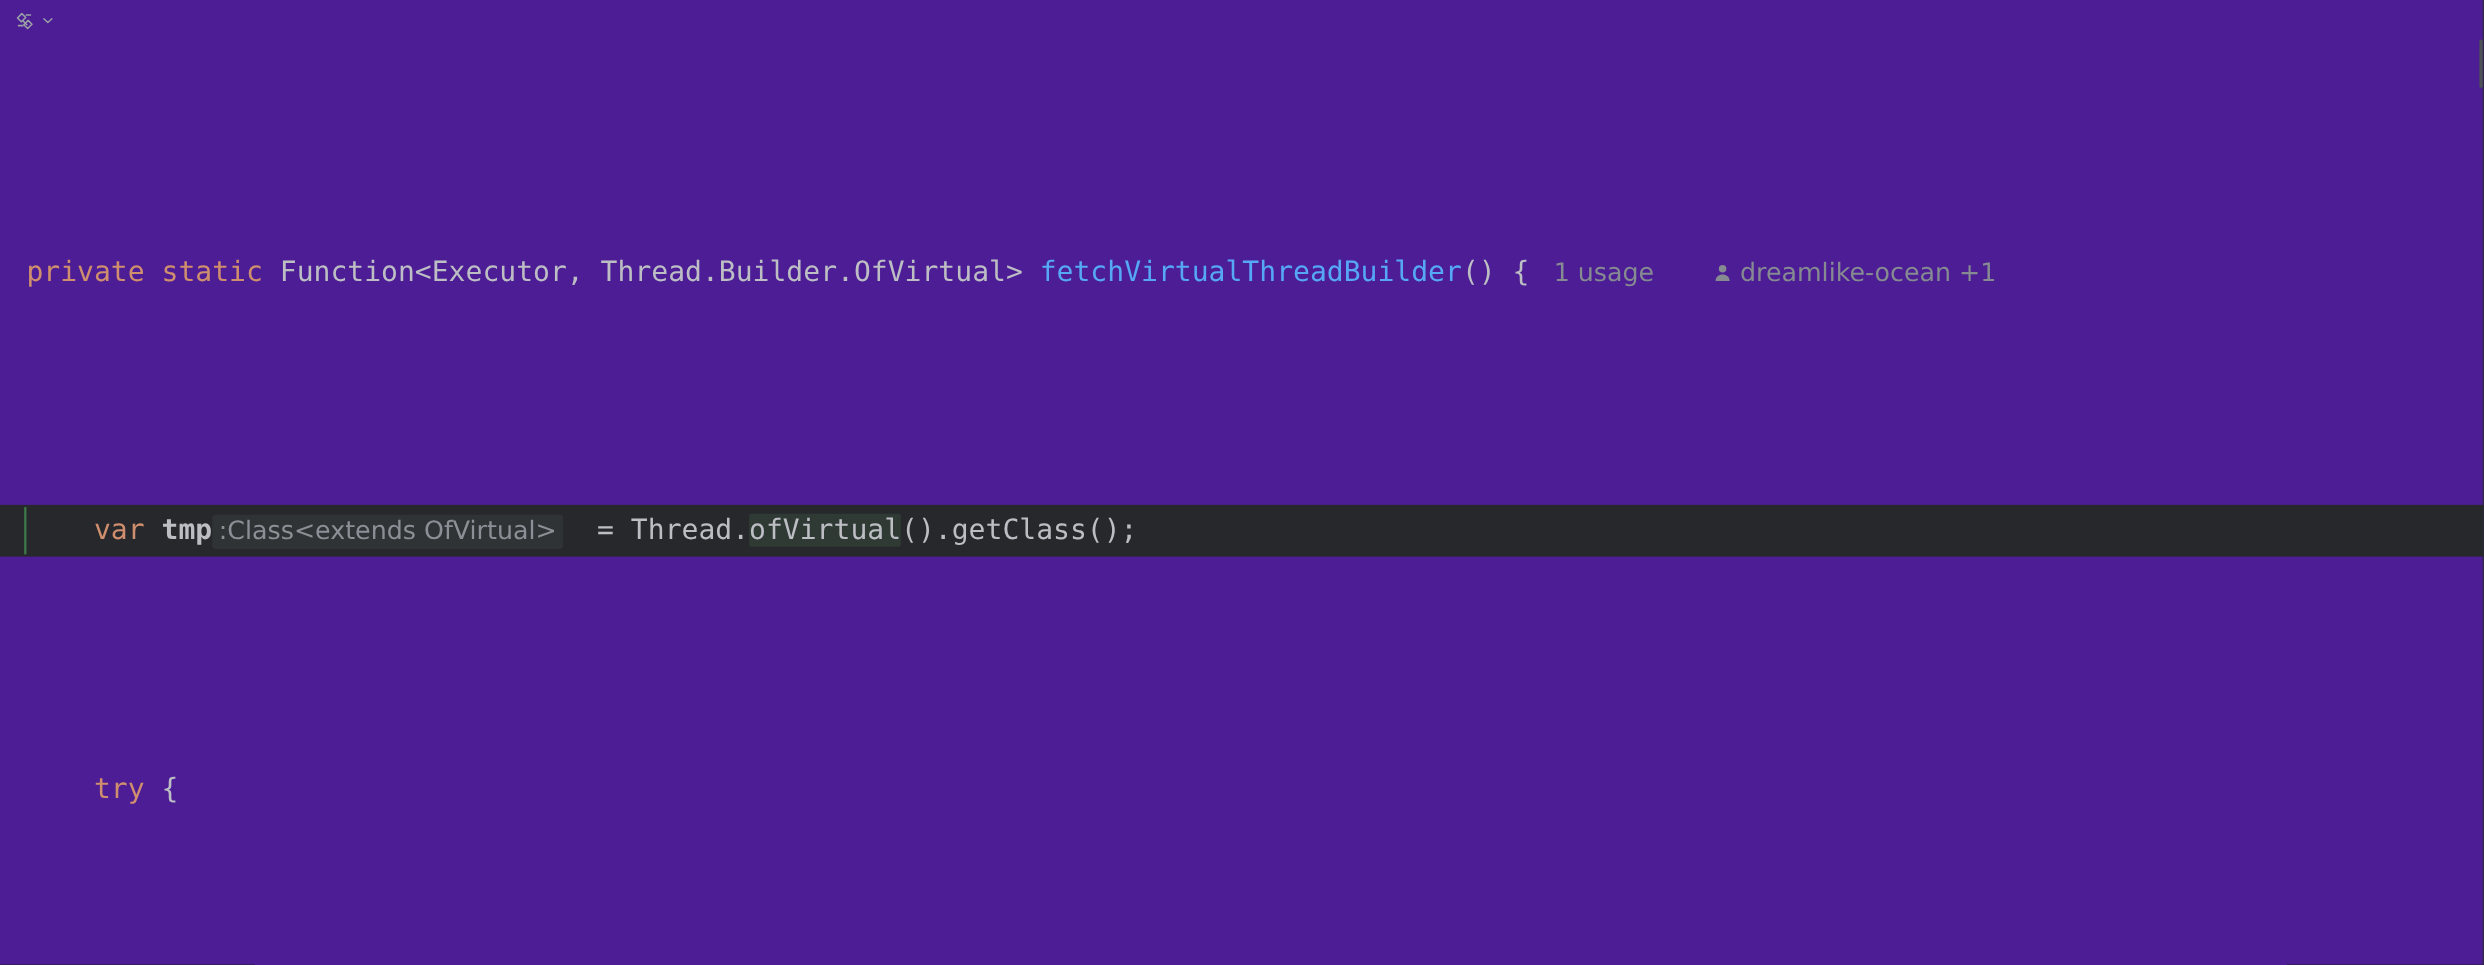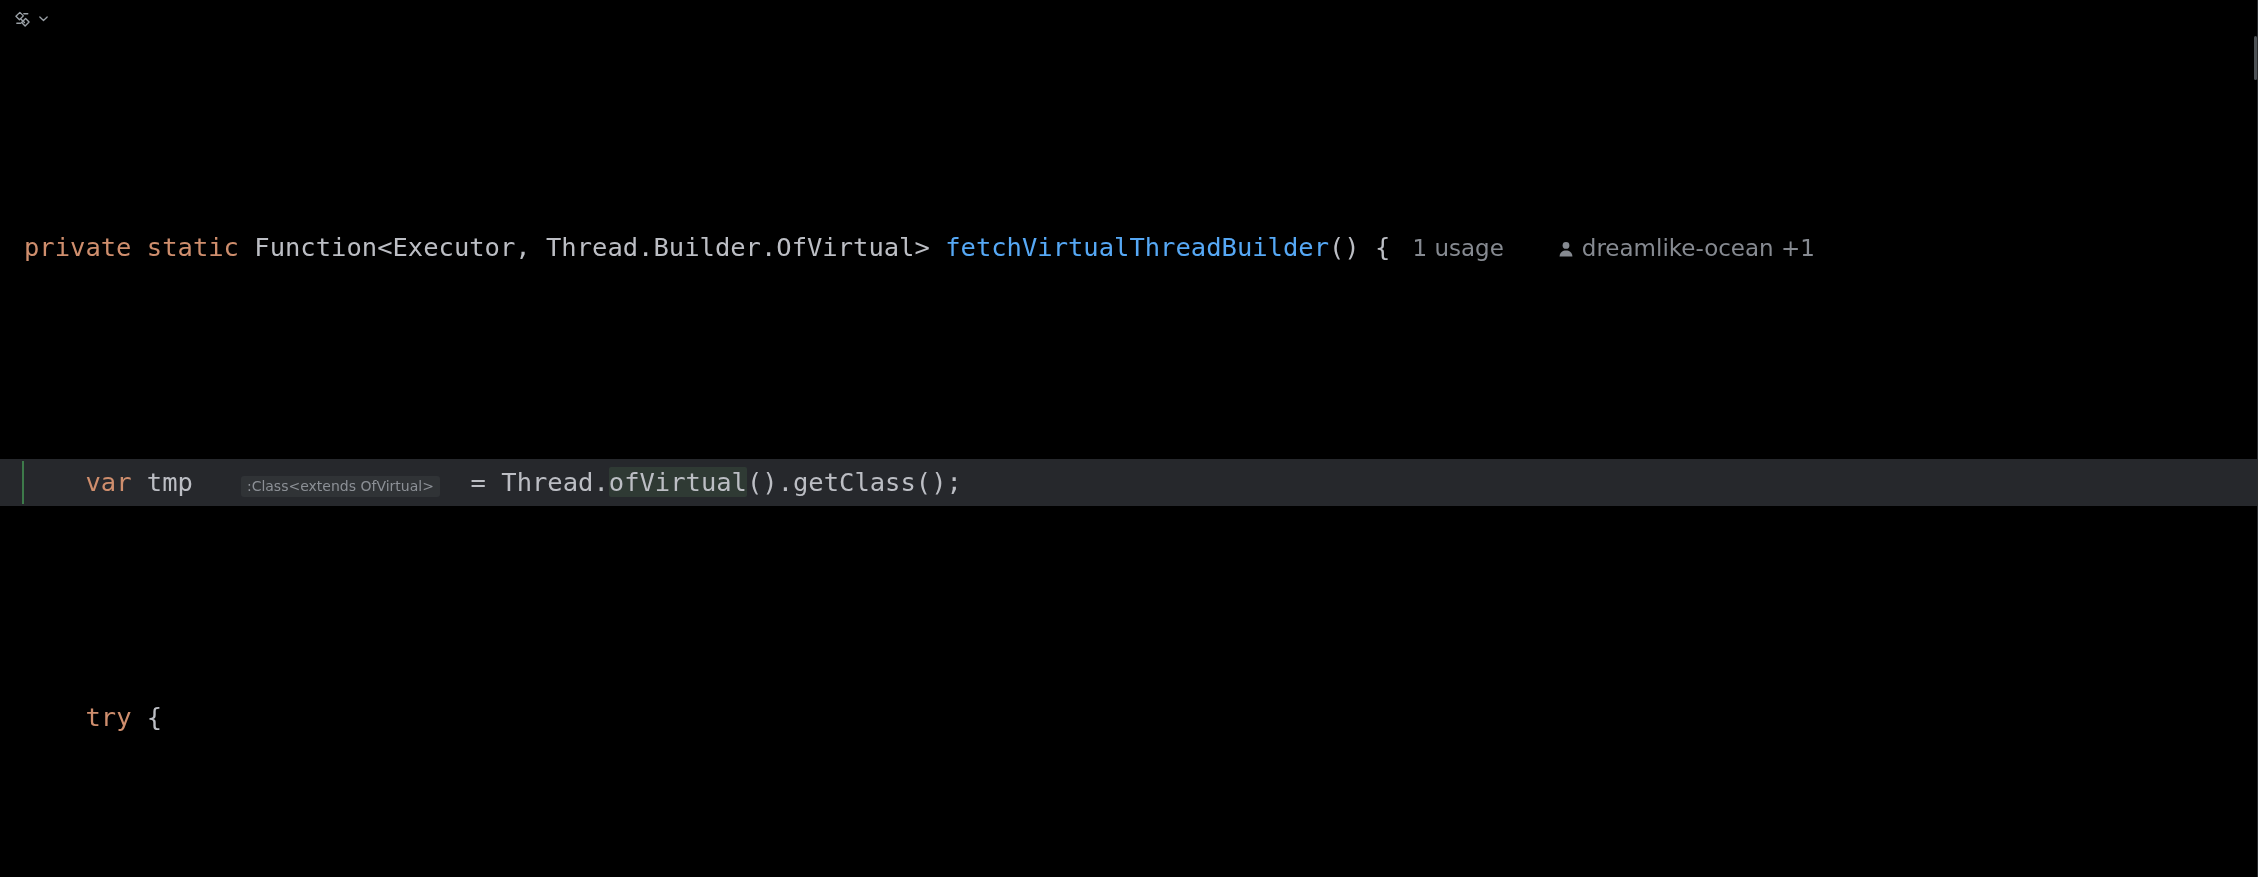--- a/index.html
+++ b/index.html
@@ -12,21 +12,21 @@
     width: 2258px;
     height: 877px;
     overflow: hidden;
     font-family: "DejaVu Sans Mono", monospace;
   }
 
   .editor {
     position: relative;
     width: 2258px;
     height: 877px;
-    background: #000000;
+    background: #4c1d95;
     box-sizing: border-box;
   }
 
   
   .topbar {
     position: absolute;
     left: 0; top: 0;
     width: 2258px;
     height: 36px;
     display: flex;
@@ -81,33 +81,32 @@
   .line.current::before {
     content: "";
     position: absolute;
     left: 22px; top: 2px;
     width: 2px; height: 43px;
     background: #3d7a4a;
   }
 
   
   .kw        { color: #cf8e6d; }
-  .ident     { color: #bcbec4; }
+  .ident     { color: #bcbec4; font-weight: bold; }
   .type      { color: #bcbec4; }
   .method    { color: #56a8f5; }
   .statmeth  { color: #bcbec4; }
   .punct     { color: #bcbec4; }
   .hint-pill {
     font-family: "DejaVu Sans", sans-serif;
-    font-size: 14px;
+    font-size: 23px;
     color: #8c9096;
     background: #303336;
     border-radius: 3px;
     padding: 2px 6px 3px 6px;
-    margin-left: 48px;
   }
   .hint-usage {
     font-family: "DejaVu Sans", sans-serif;
     font-size: 23px;
     color: #868a91;
     margin-left: 22px;
     cursor: pointer;
   }
   .hint-author {
     font-family: "DejaVu Sans", sans-serif;

